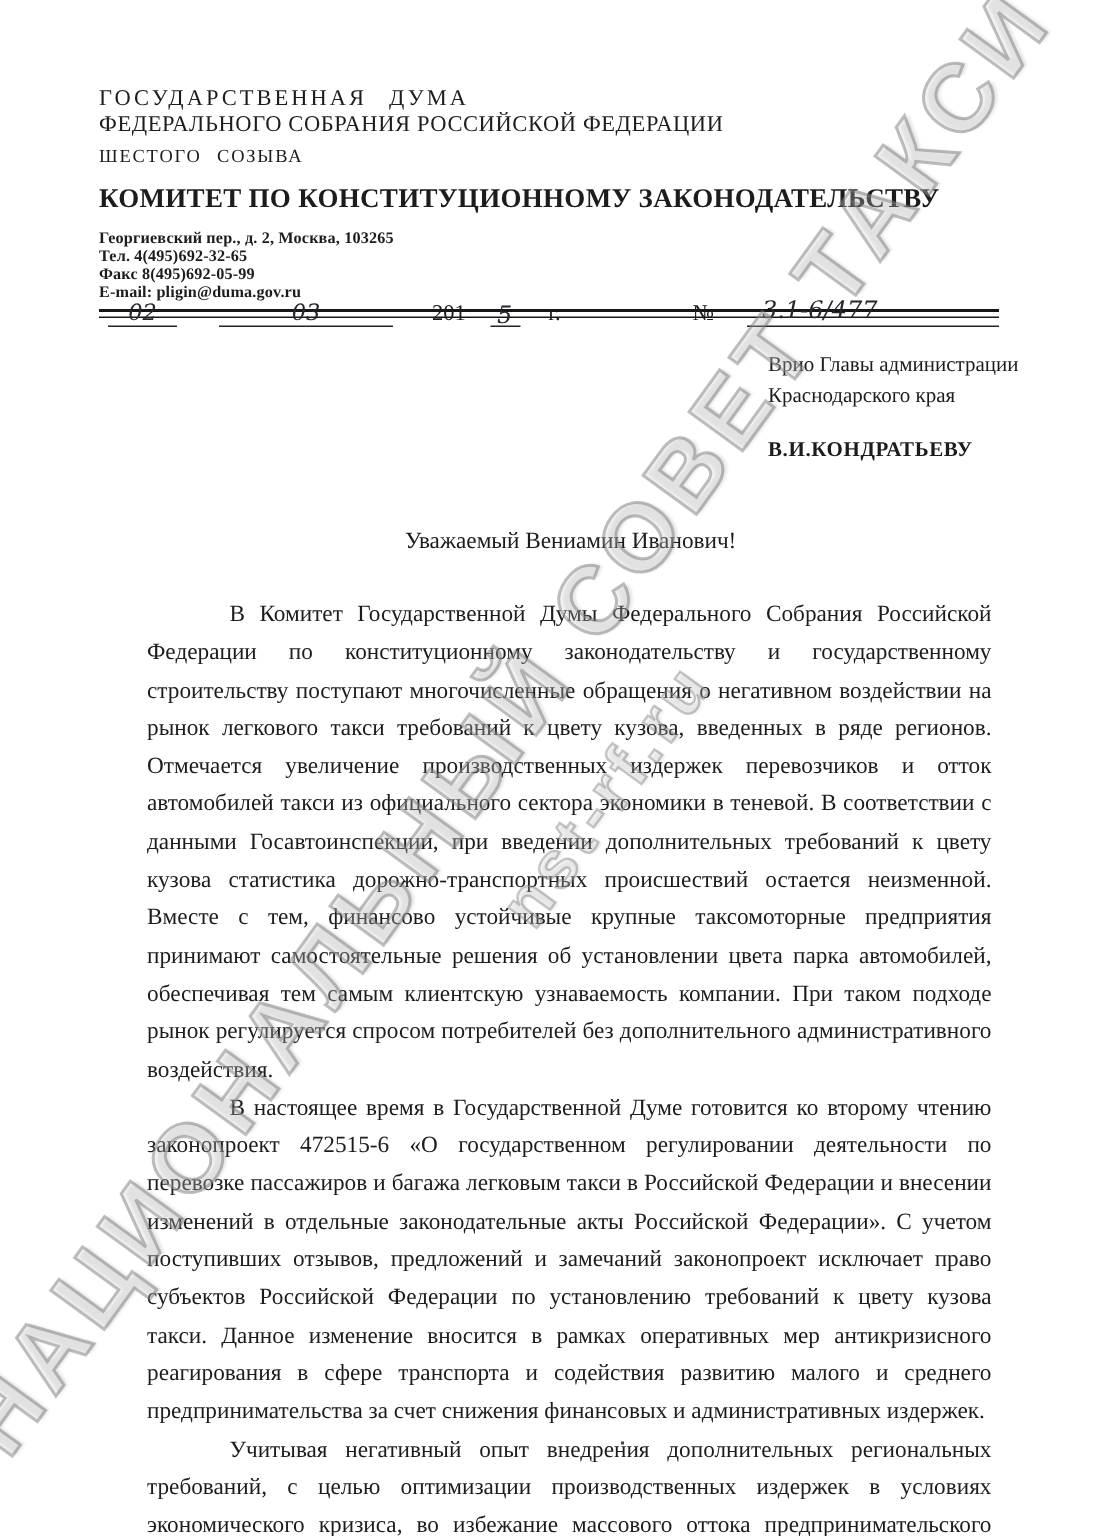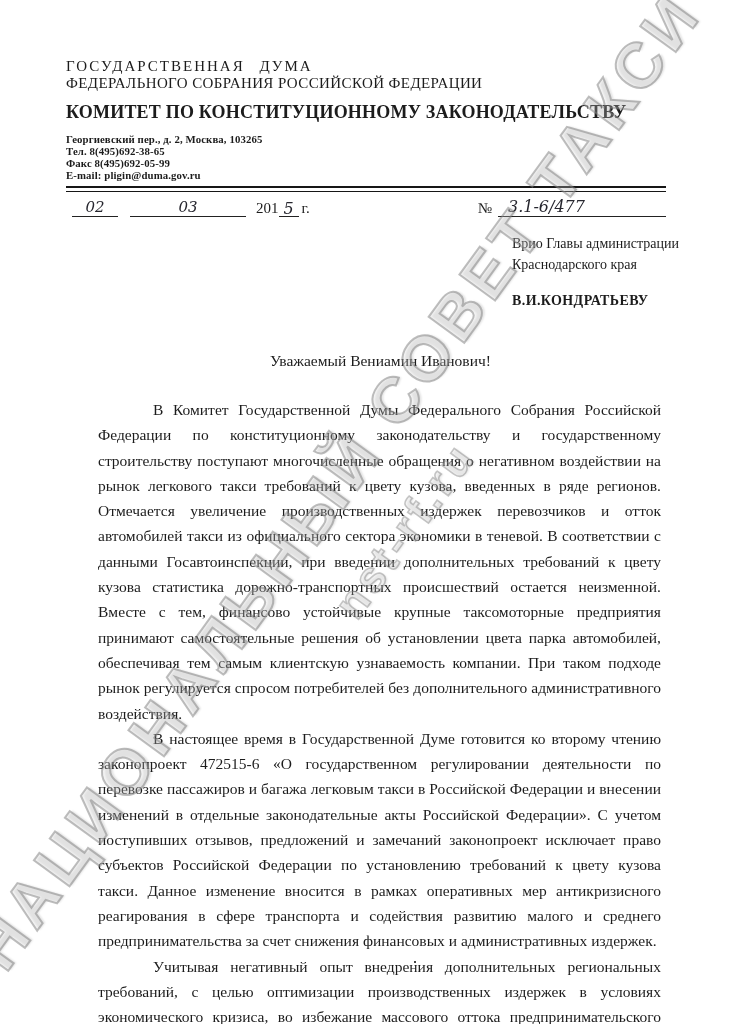--- a/index.html
+++ b/index.html
@@ -38,21 +38,21 @@
   .h1{font-size:15px;letter-spacing:2px;word-spacing:9px;}
   .h2{font-size:15px;letter-spacing:0.4px;margin-top:0;}
   .h3{font-size:12.3px;letter-spacing:1.2px;word-spacing:6px;margin-top:5px;}
   .committee{margin-top:11px;font-weight:bold;font-size:18px;line-height:19.5px;letter-spacing:0.2px;}
   .contacts{margin-top:10px;display:flex;justify-content:space-between;font-weight:bold;font-size:10.8px;letter-spacing:0.1px;flex-direction:column;}
   .rule{margin-top:5px;}
   .rule .r1{height:2.5px;background:#161616;}
   .rule .r2{height:1.6px;background:#161616;margin-top:2.5px;}
   
   .dateline{position:absolute;top:197px;left:66px;width:600px;display:flex;justify-content:space-between;font-size:15px;z-index:2;}
-  .date-left,.num-right{display:flex;align-items:flex-end;}
+  .date-left,.num-right{display:flex;align-items:flex-end;gap:16px;}
   .u{border-bottom:1.3px solid #222;display:inline-block;text-align:center;}
   .hand{font-family:"DejaVu Serif","Liberation Serif",serif;font-style:italic;color:#26262e;}
   .u-day{width:46px;margin-left:6px;}
   .u-month{width:116px;margin-left:12px;}
   .year{margin-left:10px;}
   .u-year{width:20px;font-size:16px;line-height:14px;}
   .gdot{margin-left:3px;}
   .u-num{width:158px;margin-left:6px;text-align:left;padding-left:10px;font-size:16px;}
   
   .recipient{position:absolute;top:233px;left:480px;font-size:14px;line-height:21px;z-index:2;margin-left:32px;}
@@ -71,26 +71,27 @@
 <div class="page">
 
   <div class="watermark">
     <div class="wm-big">НАЦИОНАЛЬНЫЙ СОВЕТ ТАКСИ</div>
     <div class="wm-url">nst-rf.ru</div>
   </div>
 
   <div class="header">
     <div class="h1">ГОСУДАРСТВЕННАЯ  ДУМА</div>
     <div class="h2">ФЕДЕРАЛЬНОГО СОБРАНИЯ РОССИЙСКОЙ ФЕДЕРАЦИИ</div>
+    <div class="h3">ШЕСТОГО  СОЗЫВА</div>
     <div class="committee">
       <div>КОМИТЕТ ПО КОНСТИТУЦИОННОМУ ЗАКОНОДАТЕЛЬСТВУ</div>
     </div>
     <div class="contacts">
       <span>Георгиевский пер., д. 2, Москва, 103265</span>
-      <span>Тел. 8(495)692-38-65</span>
+      <span>Тел. 4(495)692-32-65</span>
       <span>Факс 8(495)692-05-99</span>
       <span>E-mail: pligin@duma.gov.ru</span>
     </div>
     <div class="rule">
       <div class="r1"></div>
       <div class="r2"></div>
     </div>
   </div>
 
   <div class="dateline">

